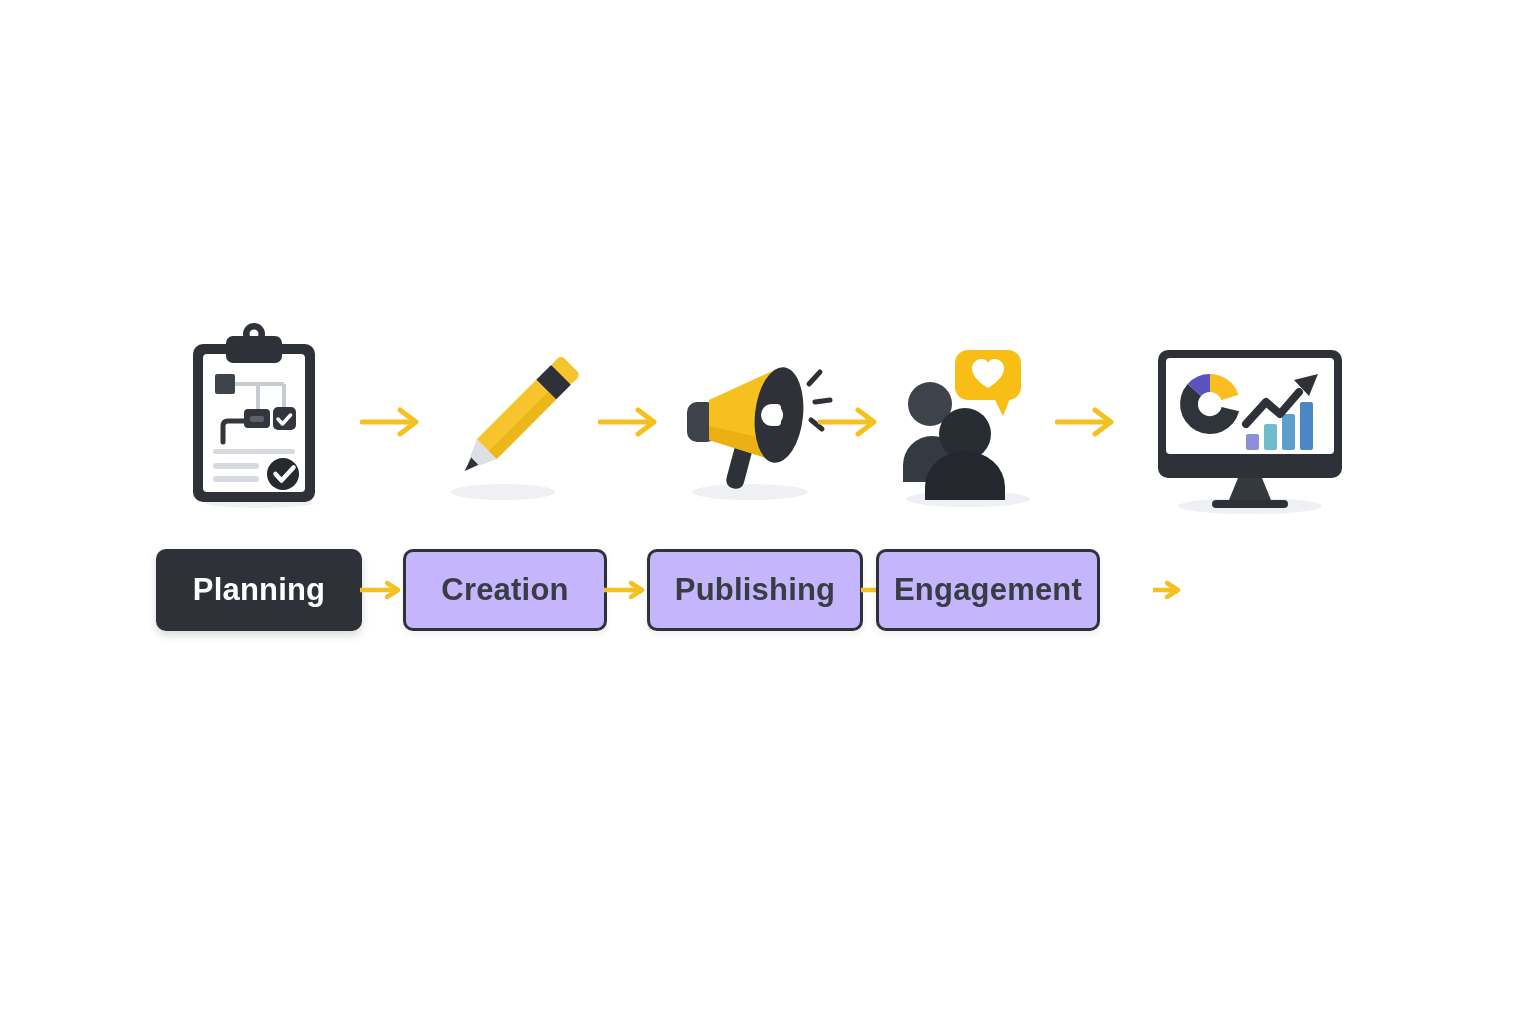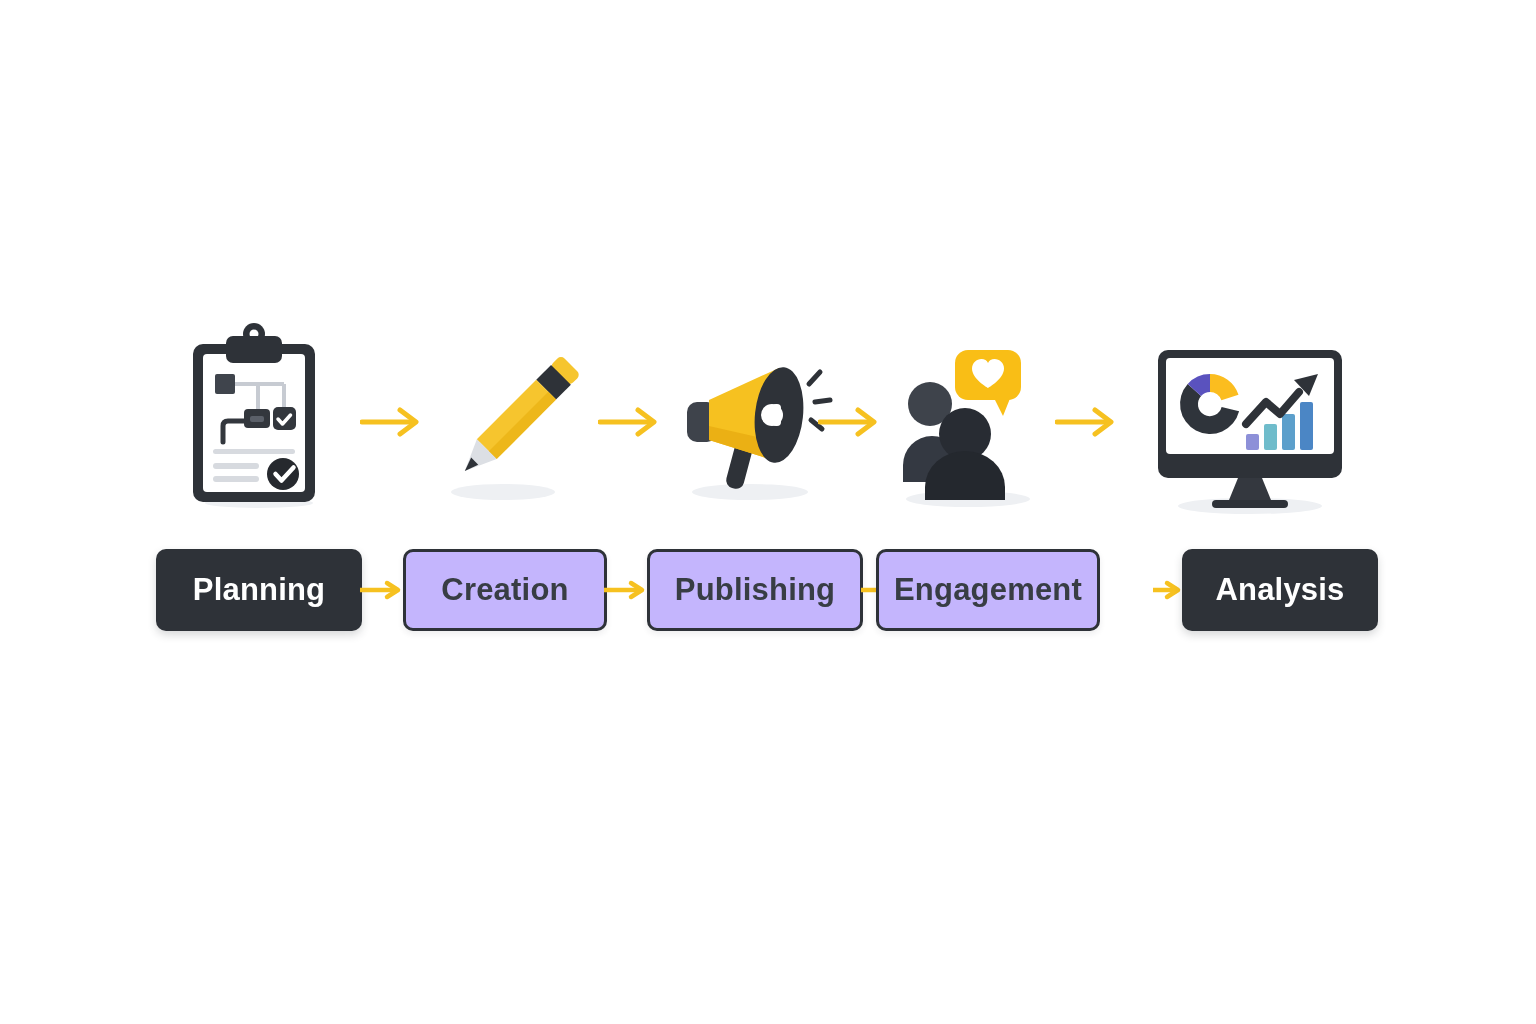--- a/index.html
+++ b/index.html
@@ -212,17 +212,14 @@
     <span>Engagement</span>
   </div>
 
   <div class="abs" style="left:1153px; top:578px; width:30px; height:24px;">
     <svg width="30" height="24" viewBox="0 0 30 24">
       <path d="M0,12 H20" stroke="#F6C120" stroke-width="4.5" stroke-linecap="round"></path>
       <path d="M14,5 L25,12 L14,19" stroke="#F6C120" stroke-width="4.5" fill="none" stroke-linecap="round" stroke-linejoin="round"></path>
     </svg>
   </div>
 
-  <div class="stage-box dark" style="left:1182px; width:196px;">
-    <span>Analysis</span>
-  </div>
 
 </div>
 
 </body></html>

